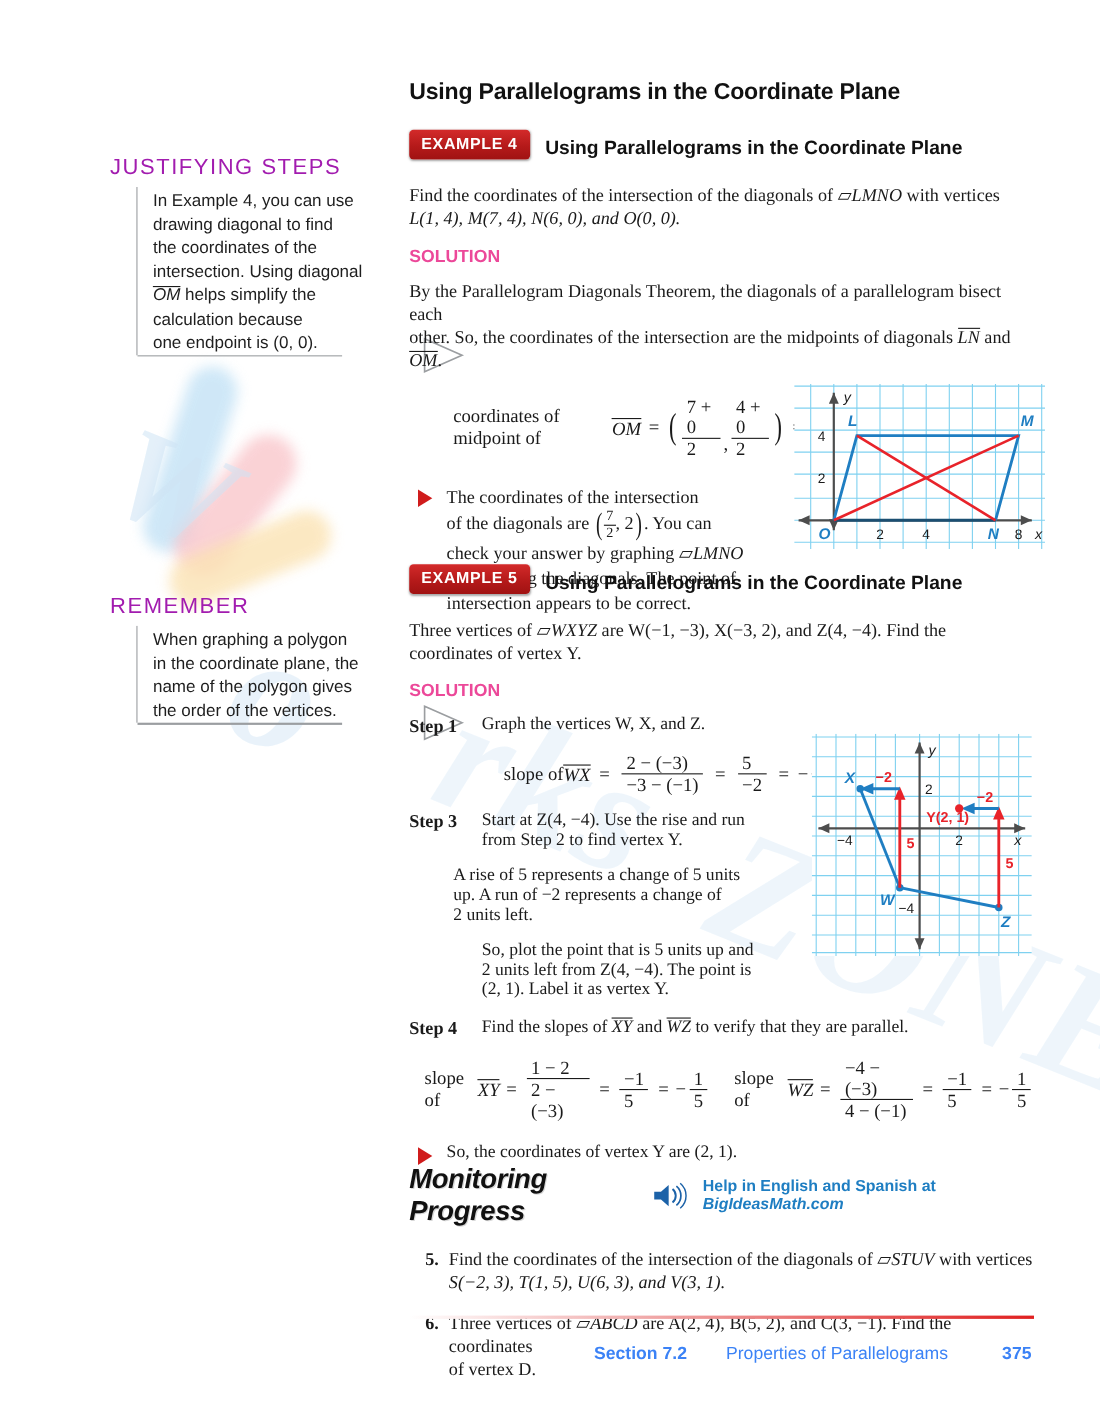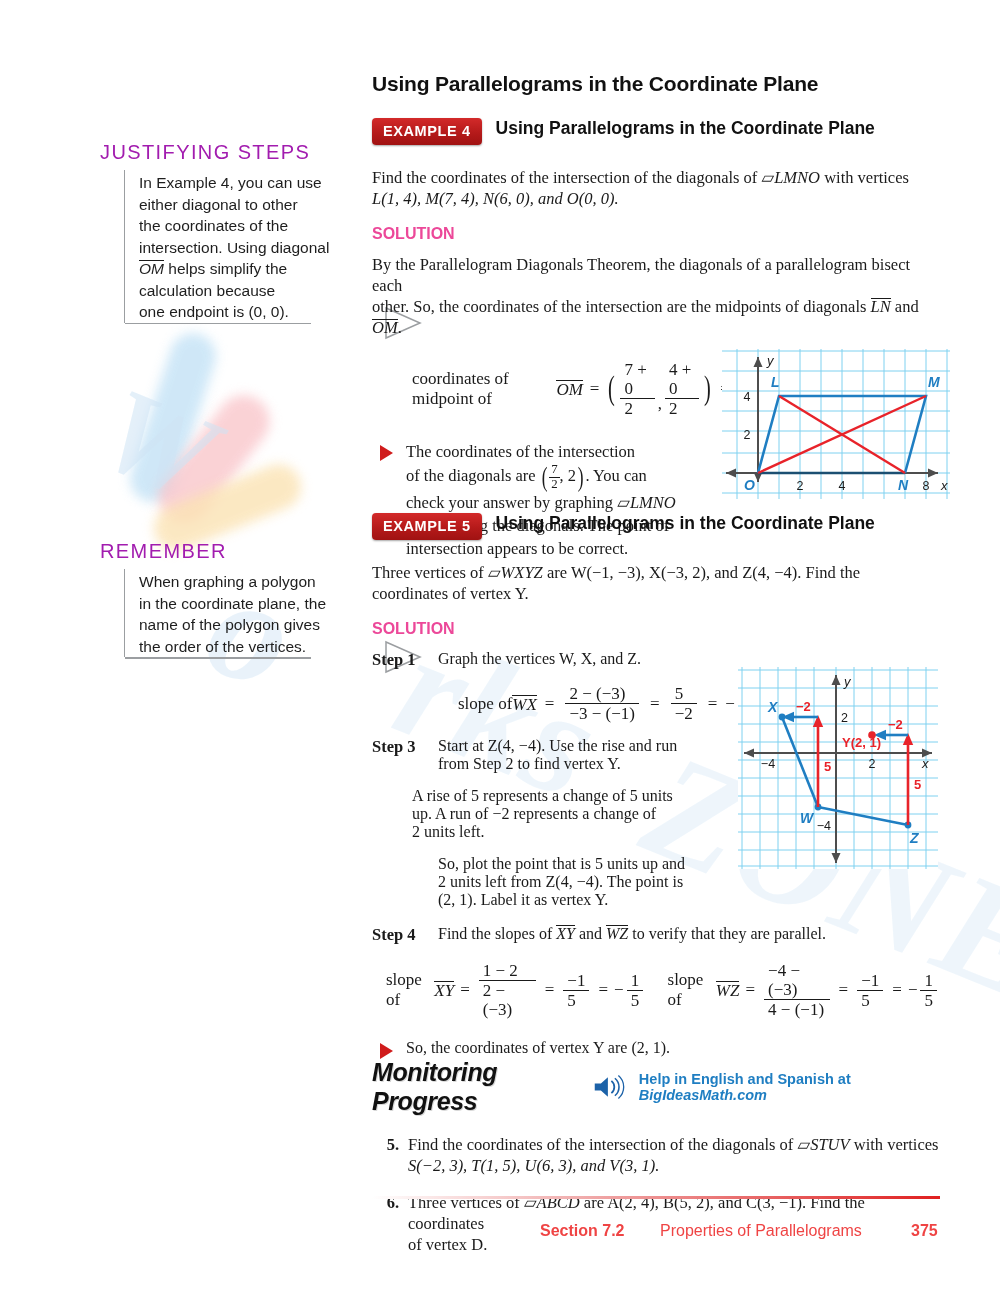--- a/index.html
+++ b/index.html
@@ -45,21 +45,21 @@
 
   
   .main{position:absolute;left:372px;width:568px;}
 
   h1.sec-title{
     font-family:"Liberation Sans", sans-serif;
     font-size:21px;font-weight:700;margin:0;color:#111;
     letter-spacing:-.2px;
   }
 
-  .ex-row{display:flex;align-items:flex-start;gap:14px;}
+  .ex-row{display:flex;align-items:flex-end;gap:14px;}
   .ex-badge{
     display:inline-block;
     background:linear-gradient(180deg,#d32a2a 0%,#b51a1a 55%,#a01212 100%);
     color:#fff;font-family:"Liberation Sans", sans-serif;
     font-weight:700;font-size:14.5px;letter-spacing:.6px;
     padding:5px 11px 6px;border-radius:4px;
     box-shadow:0 1px 2px rgba(0,0,0,.35);
   }
   .ex-title{
     font-family:"Liberation Sans", sans-serif;
@@ -108,21 +108,21 @@
   }
   .mp-help i{font-style:italic;}
   .qrow{display:flex;gap:9px;align-items:flex-start;font-size:16.5px;line-height:21px;}
   .qnum{font-weight:700;flex:0 0 17px;text-align:right;}
 
   
   .foot-rule{position:absolute;left:372px;width:568px;height:3px;
     background:linear-gradient(90deg,#ffffff 0%,#f1b0b0 35%,#e02020 100%);}
   .foot{
     position:absolute;font-family:"Liberation Sans", sans-serif;
-    font-size:16px;color:#ef4444;text-align:right;
+    font-size:16px;color:#3b82f6;text-align:right;
   }
   .foot b{font-weight:700;}
 
   
   .graph{position:absolute;}
   .gl{font-family:"Liberation Sans", sans-serif;font-size:12.5px;}
 </style>
 </head>
 <body>
 
@@ -136,21 +136,21 @@
   <div class="wm wm-word" style="left:400px;top:630px;font-size:150px;transform:rotate(22deg);opacity:.35;">rks</div>
   <div class="wm wm-word" style="left:640px;top:790px;font-size:150px;transform:rotate(22deg);opacity:.35;">ZONE</div>
 
   <h1 class="sec-title" style="position:absolute;left:372px;top:72px;">Using Parallelograms in the Coordinate Plane</h1>
 
   <div class="side" style="top:141px;">
     <div class="side-head">JUSTIFYING STEPS</div>
     <div class="side-box">
       <div class="side-text">
         <span>In Example 4, you can use</span><br>
-        <span>either diagonal to other</span><br>
+        <span>drawing diagonal to find</span><br>
         <span>the coordinates of the</span><br>
         <span>intersection. Using diagonal</span><br>
         <span class="ob mi">OM</span><span> helps simplify the</span><br>
         <span>calculation because</span><br>
         <span>one endpoint is (0, 0).</span>
       </div>
       <svg class="side-arrow" width="42" height="34" style="right:-34px;bottom:-17px;" viewBox="0 0 42 34">
         <polygon points="4,2 38,17 4,32" fill="none" stroke="#9b9ea1" stroke-width="1.5"></polygon>
       </svg>
     </div>

